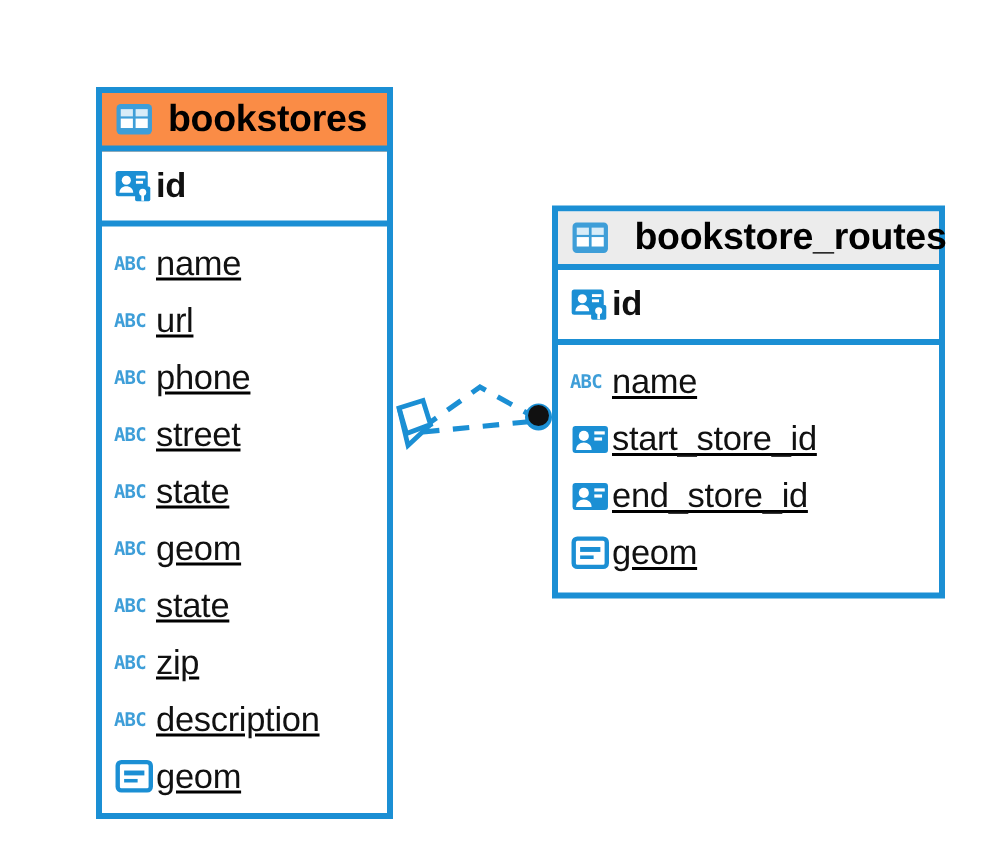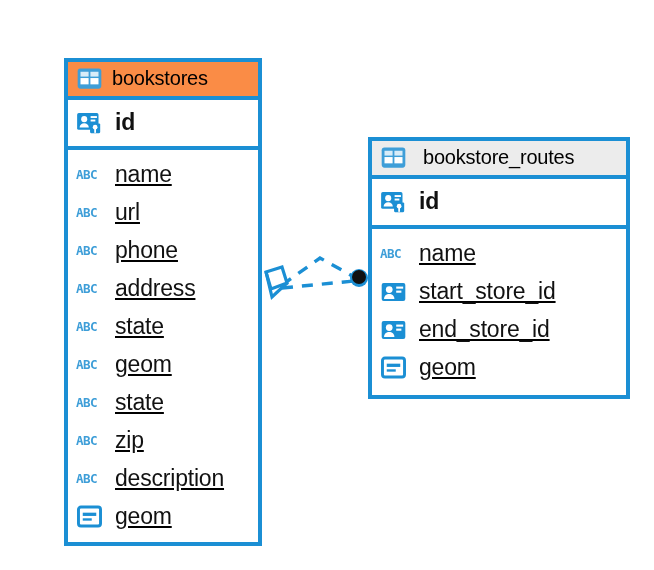--- a/index.html
+++ b/index.html
@@ -36,43 +36,44 @@
     align-items: center;
     box-sizing: border-box;
     border-bottom: 4px solid #1b8fd4;
     padding: 3px 8px 4px 8px;
     gap: 9px;
   }
   .entity-header.accent  { background: #fa8c46; }
   .entity-header.neutral { background: #ececec; gap: 16px; }
 
   .entity-title {
-    font-size: 20px;
+    font-size: 25px;
     color: #000000;
     line-height: 1.12;
     white-space: nowrap;
     letter-spacing: -0.2px;
+    font-weight: bold;
   }
 
   .pk-section {
     box-sizing: border-box;
     border-bottom: 4px solid #1b8fd4;
     padding: 3px 8px 5px 8px;
   }
 
   .fields-section {
     box-sizing: border-box;
     padding: 5px 8px 7px 8px;
     text-decoration: underline;
   }
 
   .field-row {
     display: flex;
     align-items: center;
-    gap: 12px;
+    gap: 1px;
     height: 38px;
   }
 
   .field-label {
     font-size: 23px;
     color: #111111;
     line-height: 1;
     white-space: nowrap;
     letter-spacing: -0.2px;
   }
@@ -145,21 +146,21 @@
         <div class="field-row">
           <svg class="ficon" viewBox="0 0 30 18">
             <text x="0" y="14" fill="#3e9ed8" font-family="&quot;DejaVu Sans Mono&quot;, monospace" font-size="14" font-weight="bold" letter-spacing="-0.6">ABC</text>
           </svg>
           <span class="field-label">phone</span>
         </div>
         <div class="field-row">
           <svg class="ficon" viewBox="0 0 30 18">
             <text x="0" y="14" fill="#3e9ed8" font-family="&quot;DejaVu Sans Mono&quot;, monospace" font-size="14" font-weight="bold" letter-spacing="-0.6">ABC</text>
           </svg>
-          <span class="field-label">address</span>
+          <span class="field-label">street</span>
         </div>
         <div class="field-row">
           <svg class="ficon" viewBox="0 0 30 18">
             <text x="0" y="14" fill="#3e9ed8" font-family="&quot;DejaVu Sans Mono&quot;, monospace" font-size="14" font-weight="bold" letter-spacing="-0.6">ABC</text>
           </svg>
           <span class="field-label">state</span>
         </div>
         <div class="field-row">
           <svg class="ficon" viewBox="0 0 30 18">
             <text x="0" y="14" fill="#3e9ed8" font-family="&quot;DejaVu Sans Mono&quot;, monospace" font-size="14" font-weight="bold" letter-spacing="-0.6">ABC</text>

